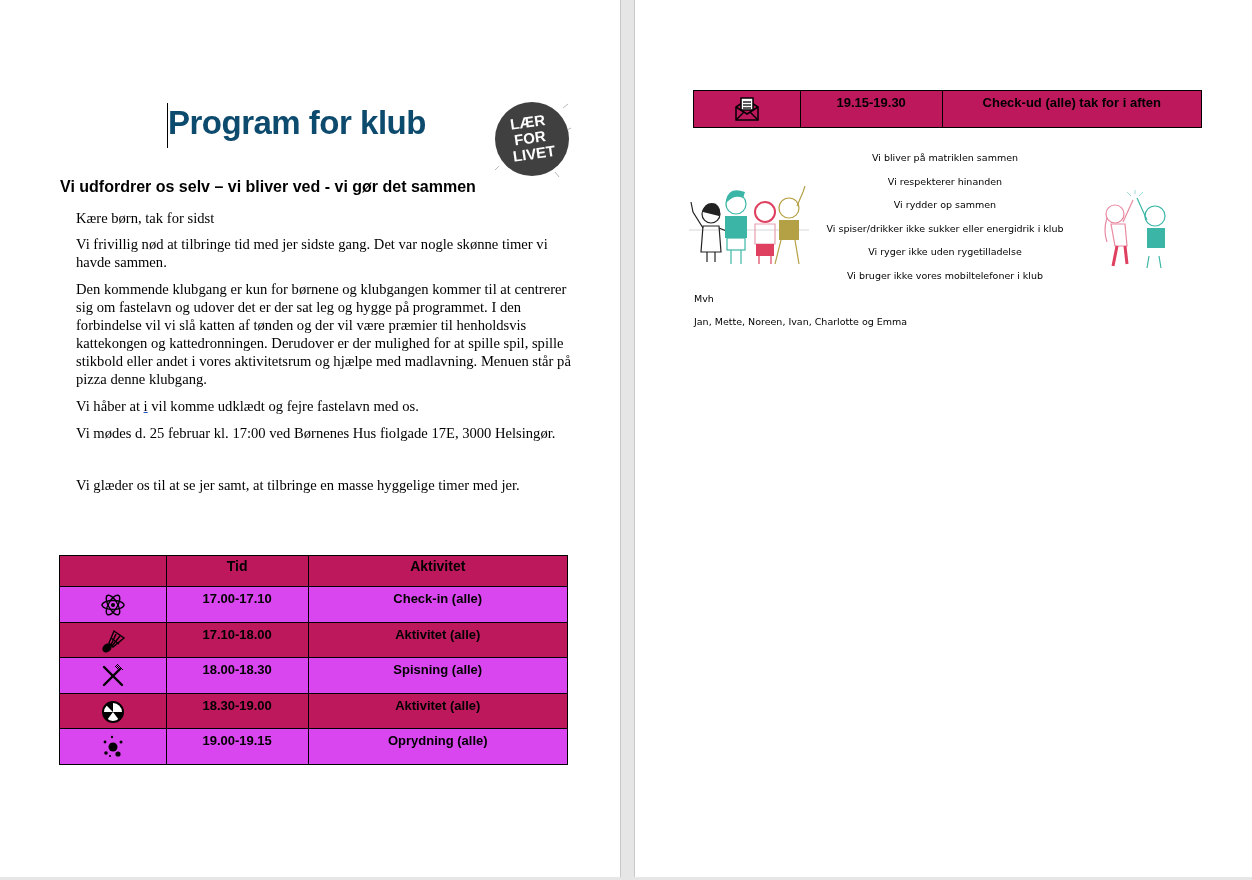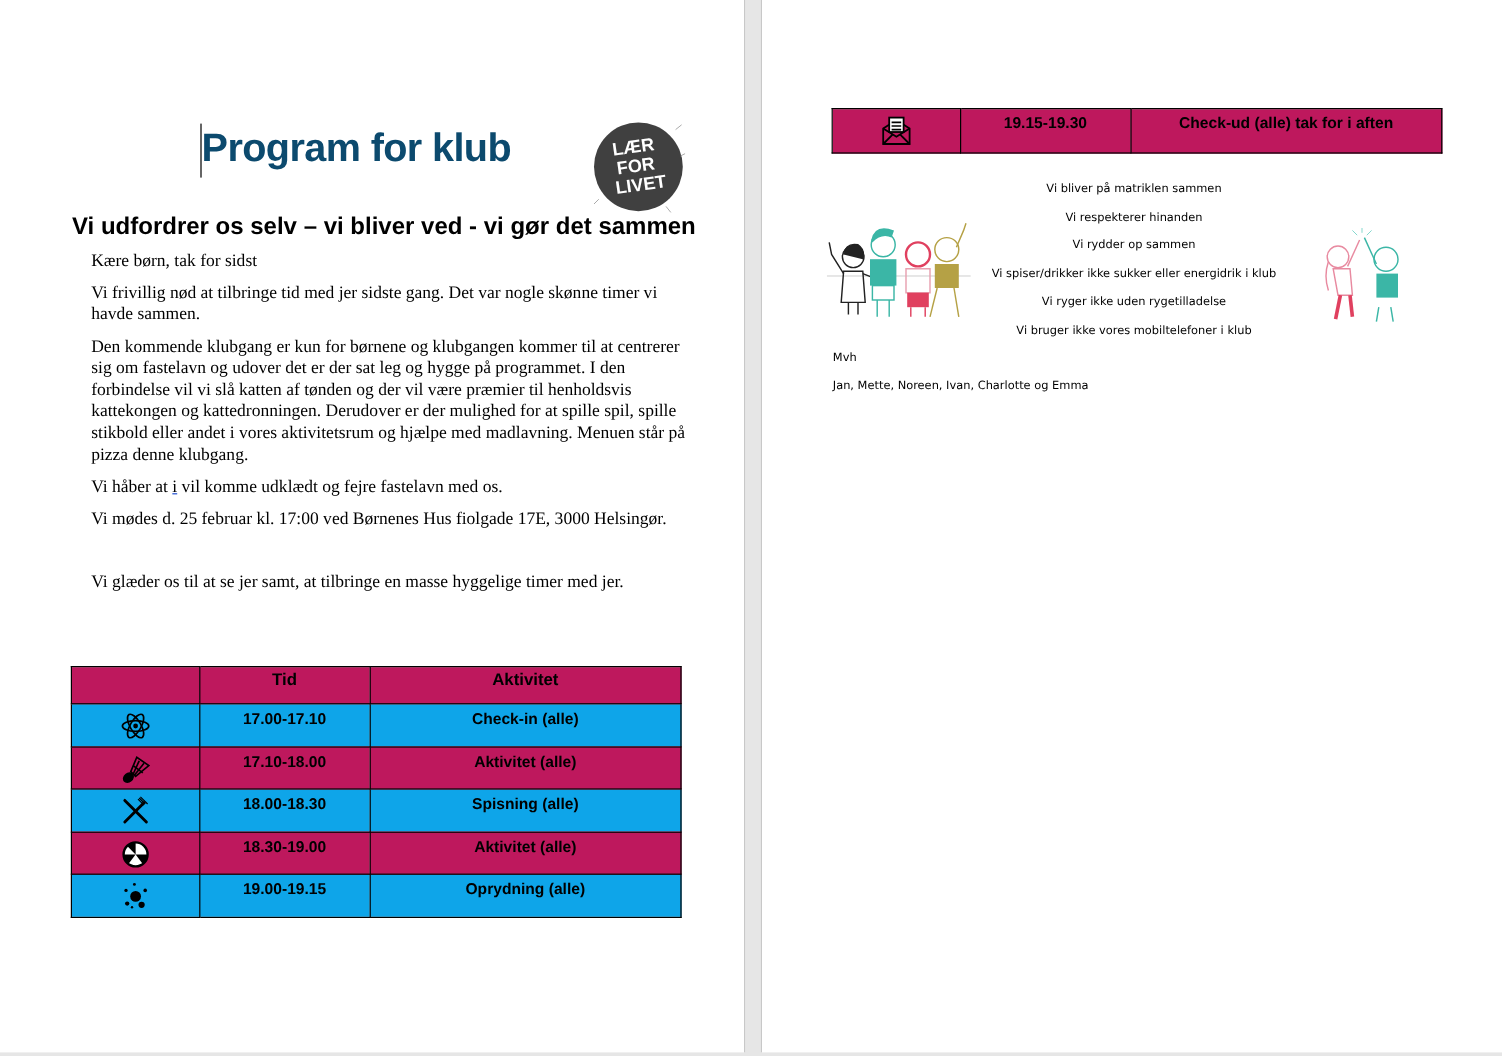--- a/index.html
+++ b/index.html
@@ -22,21 +22,21 @@
   }
   .caret {
     position: absolute; left: 167px; top: 103px; width: 1px; height: 45px; background: #000;
   }
   .logo {
     position: absolute; left: 493px; top: 100px; width: 78px; height: 78px;
   }
   .subtitle {
     position: absolute; left: 60px; top: 178px;
     font-family: "Liberation Sans", sans-serif; font-weight: bold;
-    font-size: 20px; color: #000;
+    font-size: 16px; color: #000;
   }
   .body-text {
     position: absolute; left: 76px; width: 500px;
     font-size: 14.6px; line-height: 18px; color: #000;
   }
   .underlined { text-decoration: underline; text-decoration-color: #1f4fd1; }
 
   table.sched {
     position: absolute; border-collapse: collapse;
     font-family: "Liberation Sans", sans-serif; font-weight: bold; font-size: 13px;
@@ -45,21 +45,21 @@
     border: 1px solid #000; vertical-align: top; text-align: center;
     padding: 4px 4px 0 4px; box-sizing: border-box;
   }
   #table1 { left: 59px; top: 555px; width: 509px; }
   #table1 td:nth-child(1) { width: 107px; }
   #table1 td:nth-child(2) { width: 142px; }
   #table1 td:nth-child(3) { width: 260px; }
   #table1 tr.head td { height: 31px; font-size: 14px; padding-top: 2px; }
   #table1 tr.row td { height: 35.5px; }
   tr.cyan td { background: #be185d; }
-  tr.gray td { background: #0ea5e9; }
+  tr.gray td { background: #d946ef; }
   td.icon-cell { padding-top: 5px !important; }
 
   #table2 { left: 58px; top: 90px; width: 509px; }
   #table2 td:nth-child(1) { width: 107px; }
   #table2 td:nth-child(2) { width: 142px; }
   #table2 td:nth-child(3) { width: 260px; }
   #table2 tr td { height: 37px; }
 
   .rules {
     position: absolute; left: 160px; top: 150px; width: 300px;

